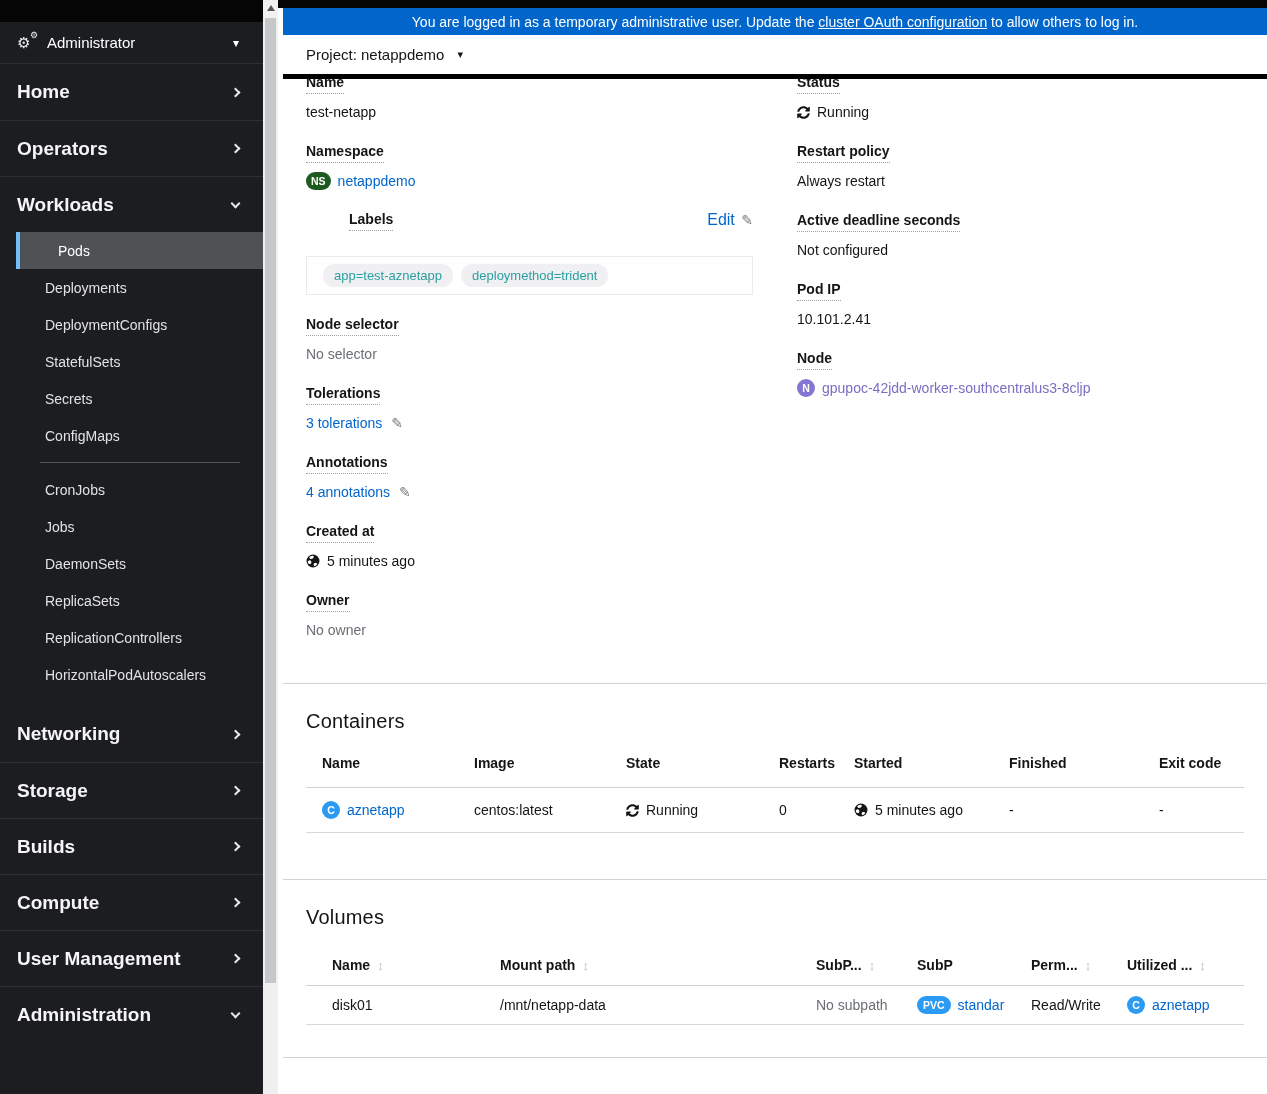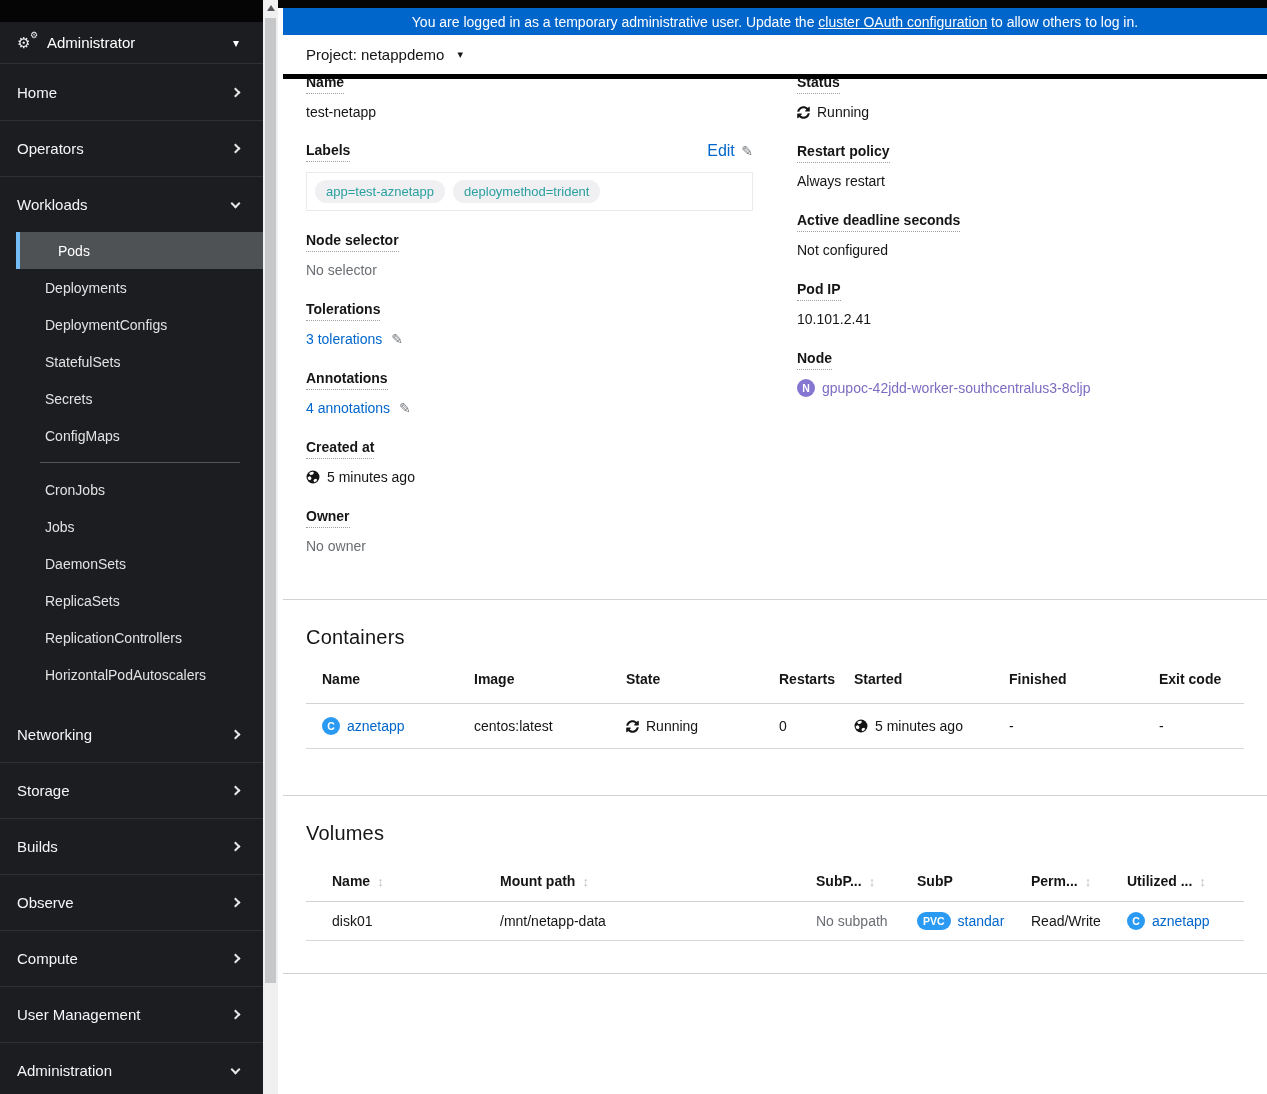--- a/index.html
+++ b/index.html
@@ -15,21 +15,21 @@
   .side-black { height:22px; background:#050505; }
   .perspective { height:42px; display:flex; align-items:center; gap:10px; padding:0 24px 0 17px;
                  font-size:15px; color:#fff; cursor:pointer; border-bottom:1px solid #2e3134; }
   .gears { position:relative; width:20px; height:18px; color:#ededed; }
   .gears .g1 { position:absolute; left:0; top:0; font-size:15px; line-height:18px; }
   .gears .g2 { position:absolute; right:-1px; top:-3px; font-size:9px; line-height:9px; }
   .pers-caret { margin-left:auto; font-size:12px; color:#fff; }
 
   ul.nav { list-style:none; margin:0; padding:0; }
   ul.nav > li.toplevel { height:56px; display:flex; align-items:center; padding:0 24px 0 17px;
-                         font-size:15px; color:#f5f5f5; cursor:pointer; border-top:1px solid #2e3134; }
+                         font-size:19px; color:#f5f5f5; cursor:pointer; border-top:1px solid #2e3134;font-weight:bold; }
   ul.nav > li.toplevel:first-child { border-top:none; }
   .chev { width:7px; height:7px; border-right:2px solid #e6e6e6; border-bottom:2px solid #e6e6e6; margin-left:auto; }
   .chev.right { transform:rotate(-45deg); }
   .chev.down  { transform:rotate(45deg); margin-top:-3px; }
 
   ul.subnav { list-style:none; margin:0; padding:0 0 13px 0; }
   ul.subnav li.sub { height:37px; display:flex; align-items:center; padding-left:45px;
                      font-size:14px; color:#e2e2e2; cursor:pointer; }
   ul.subnav li.sub.selected { margin-left:16px; border-left:4px solid #73bcf7; padding-left:38px;
                               background:#4f5255; color:#fff; }
@@ -56,22 +56,22 @@
              display:grid; grid-template-columns:1fr 1fr; column-gap:44px; }
   .field { margin-bottom:20px; }
   .flabel { display:inline-block; font-size:14px; font-weight:700; color:#151515;
             padding-bottom:3px; border-bottom:1px dotted #9da0a4; margin-bottom:8px; }
   .fvalue { font-size:14px; color:#151515; line-height:20px; display:flex; align-items:center; gap:7px; }
   .muted { color:#6a6e73; }
   a.link { color:#0066cc; text-decoration:none; cursor:pointer; }
   a.link.visited { color:#7d6cc2; }
   .pencil { color:#72767b; font-size:14px; margin-left:2px; cursor:pointer; }
 
-  .labels-head { display:flex; align-items:flex-start; justify-content:space-between; }
-  .labels-box { border:1px solid #ebebeb; padding:7px 8px; display:flex; gap:8px; margin-top:2px; }
+  .labels-head { display:flex; align-items:flex-start; justify-content:space-between;margin-left:43px; }
+  .labels-box { border:1px solid #ebebeb; padding:7px 16px; display:flex; gap:8px; margin-top:17px; }
   .chip { background:#f0f0f2; border-radius:12px; padding:4px 11px; font-size:13px; color:#2a9fa0; cursor:pointer; }
 
   .rbadge { display:inline-flex; align-items:center; justify-content:center; height:18px; min-width:18px;
             border-radius:50%; color:#fff; font-size:10.5px; font-weight:700; flex:none; }
   .rbadge.ns  { background:#1d5a20; border-radius:10px; padding:0 5px; }
   .rbadge.n   { background:#8476d1; }
   .rbadge.c   { background:#2b9af3; }
   .rbadge.pvc { background:#2b9af3; border-radius:10px; padding:0 6px; }
 
   .ico { width:14px; height:14px; vertical-align:-2px; flex:none; color:#151515; }
@@ -178,24 +178,20 @@
       </li>
       <li class="toplevel">
         <span>Storage</span>
         <span class="chev right"></span>
       </li>
       <li class="toplevel">
         <span>Builds</span>
         <span class="chev right"></span>
       </li>
       <li class="toplevel">
-        <span>Observe</span>
-        <span class="chev right"></span>
-      </li>
-      <li class="toplevel">
         <span>Compute</span>
         <span class="chev right"></span>
       </li>
       <li class="toplevel">
         <span>User Management</span>
         <span class="chev right"></span>
       </li>
       <li class="toplevel">
         <span>Administration</span>
         <span class="chev down"></span>
@@ -217,20 +213,27 @@
     </div>
 
     <section class="details">
       <div class="col">
 
         <div class="field">
           <span class="flabel">Name</span>
           <div class="fvalue">test-netapp</div>
         </div>
 
+        <div class="field">
+          <span class="flabel">Namespace</span>
+          <div class="fvalue">
+            <span class="rbadge ns">NS</span>
+            <a class="link">netappdemo</a>
+          </div>
+        </div>
 
         <div class="field">
           <div class="labels-head">
             <span class="flabel">Labels</span>
             <span>
               <a class="link">Edit</a>
               <span class="pencil">✎</span>
             </span>
           </div>
           <div class="labels-box">

